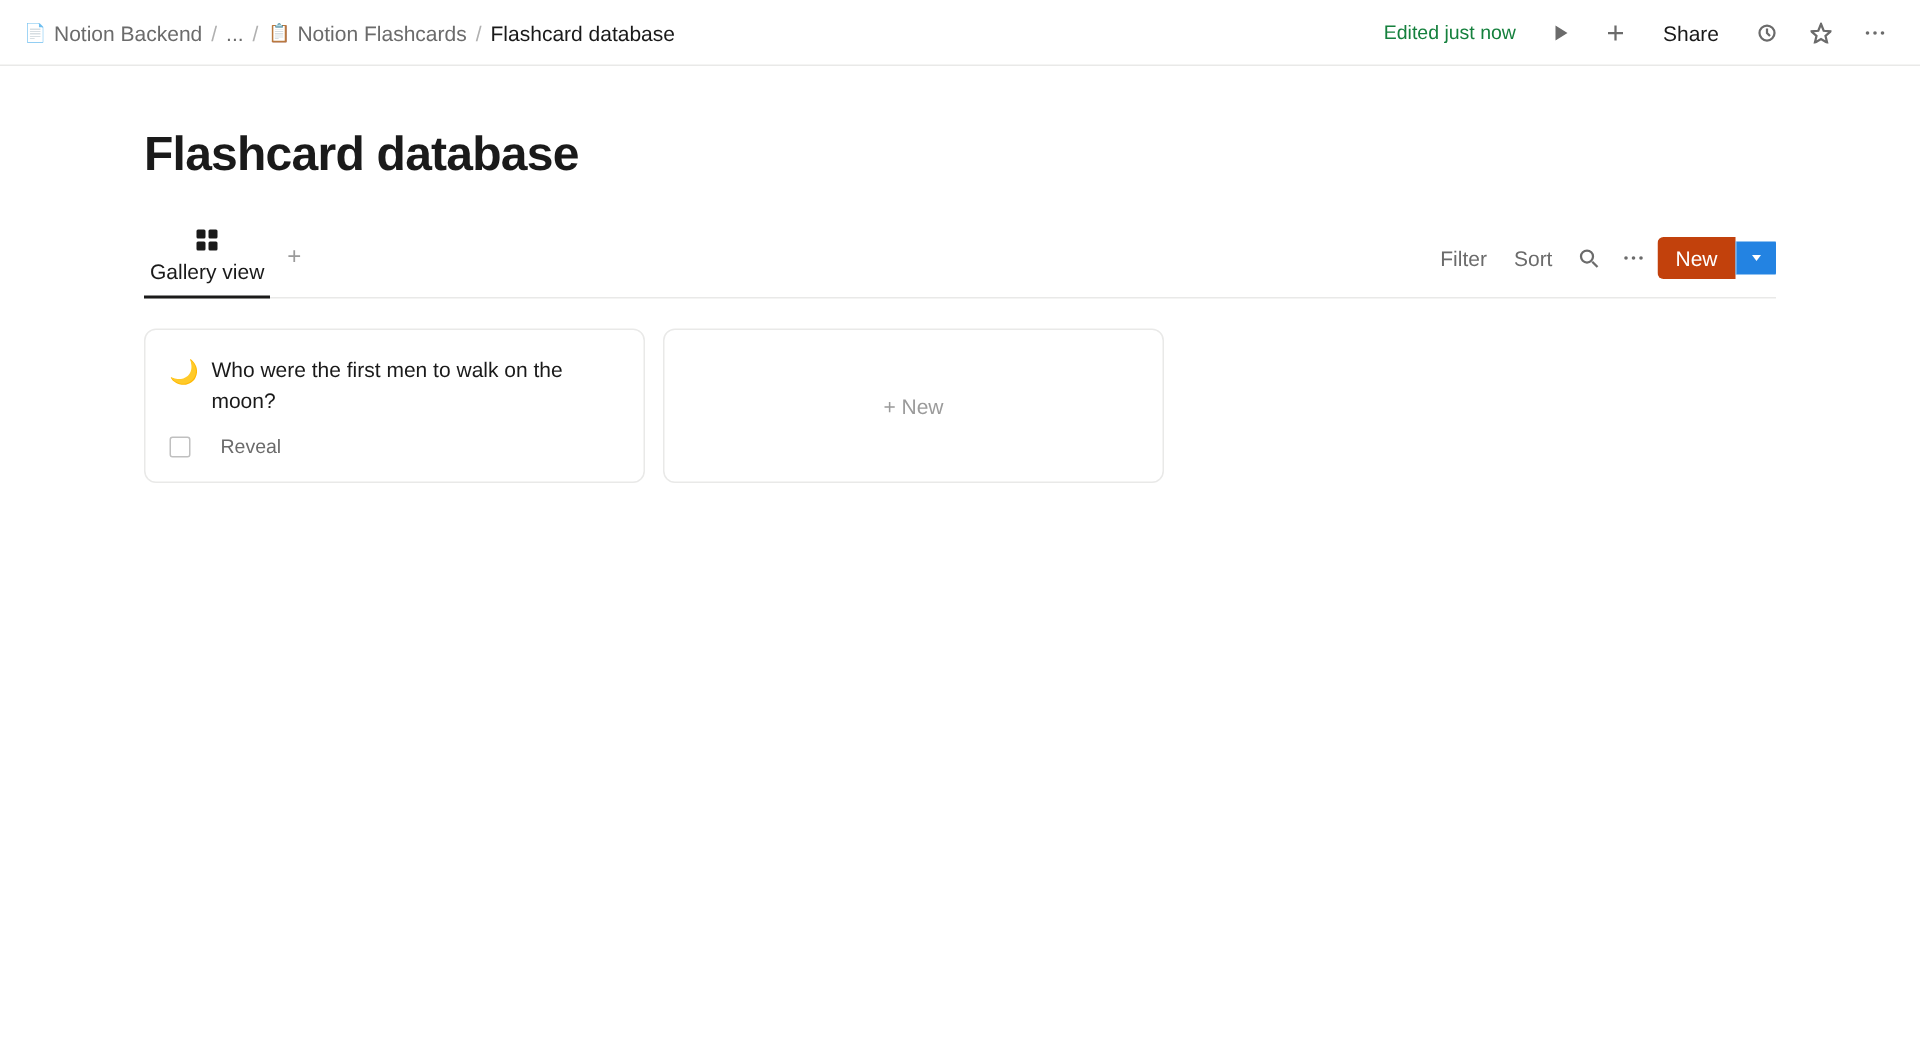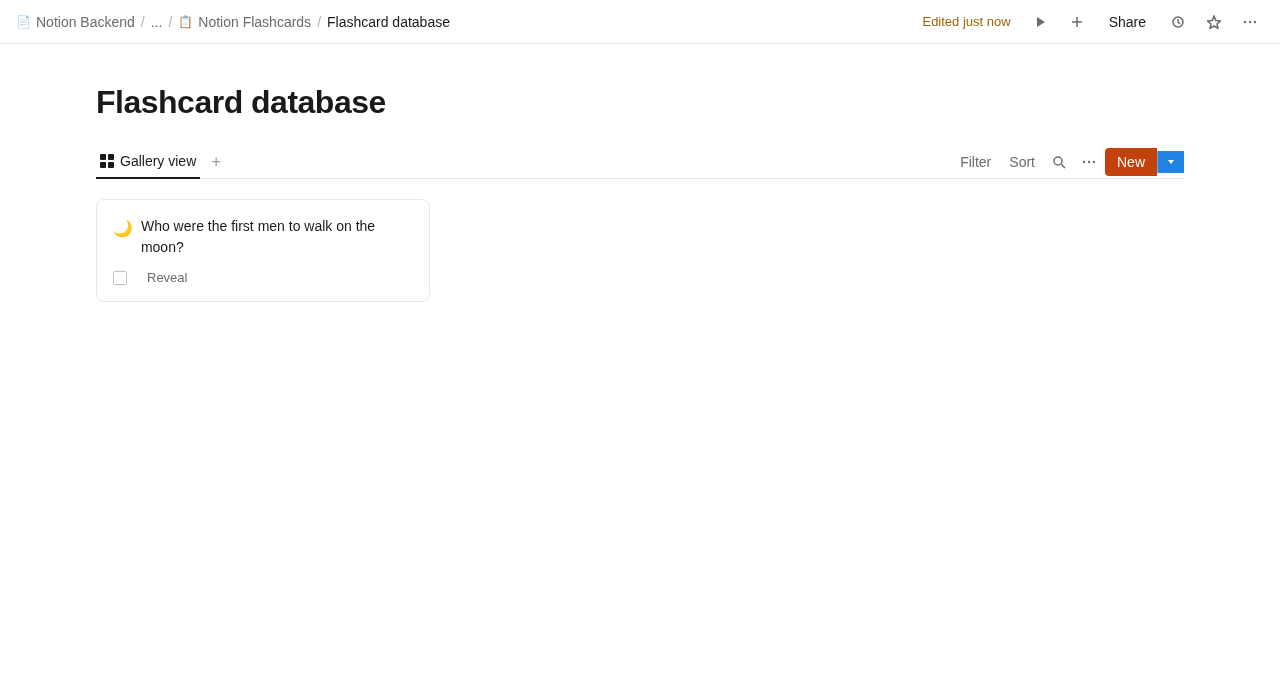--- a/index.html
+++ b/index.html
@@ -54,21 +54,21 @@
       font-weight: 500;
     }
 
     .topbar-actions {
       display: flex;
       align-items: center;
       gap: 8px;
     }
 
     .edited-text {
-      color: #a16207;
+      color: #15803d;
       font-size: 13px;
       margin-right: 8px;
       margin-left: 26px;
     }
 
     .topbar-btn {
       display: flex;
       align-items: center;
       justify-content: center;
       width: 28px;
@@ -117,20 +117,21 @@
       cursor: pointer;
       font-size: 14px;
       color: #6b6b6b;
       margin-bottom: -1px;
     }
 
     .tab.active {
       color: #1a1a1a;
       border-bottom: 2px solid #1a1a1a;
       font-weight: 500;
+      flex-direction: column;
     }
 
     .tab-add {
       display: flex;
       align-items: center;
       justify-content: center;
       width: 24px;
       height: 24px;
       border-radius: 4px;
       cursor: pointer;
@@ -411,14 +412,17 @@
       <div class="flashcard-question">
         <span class="flashcard-emoji">🌙</span>
         <span>Who were the first men to walk on the moon?</span>
       </div>
       <div class="flashcard-reveal">
         <span class="checkbox"></span>
         <span>Reveal</span>
       </div>
     </div>
 
+    <div class="new-card-btn">
+      <span>+ New</span>
+    </div>
   </div>
 </div>
 
 </body></html>

